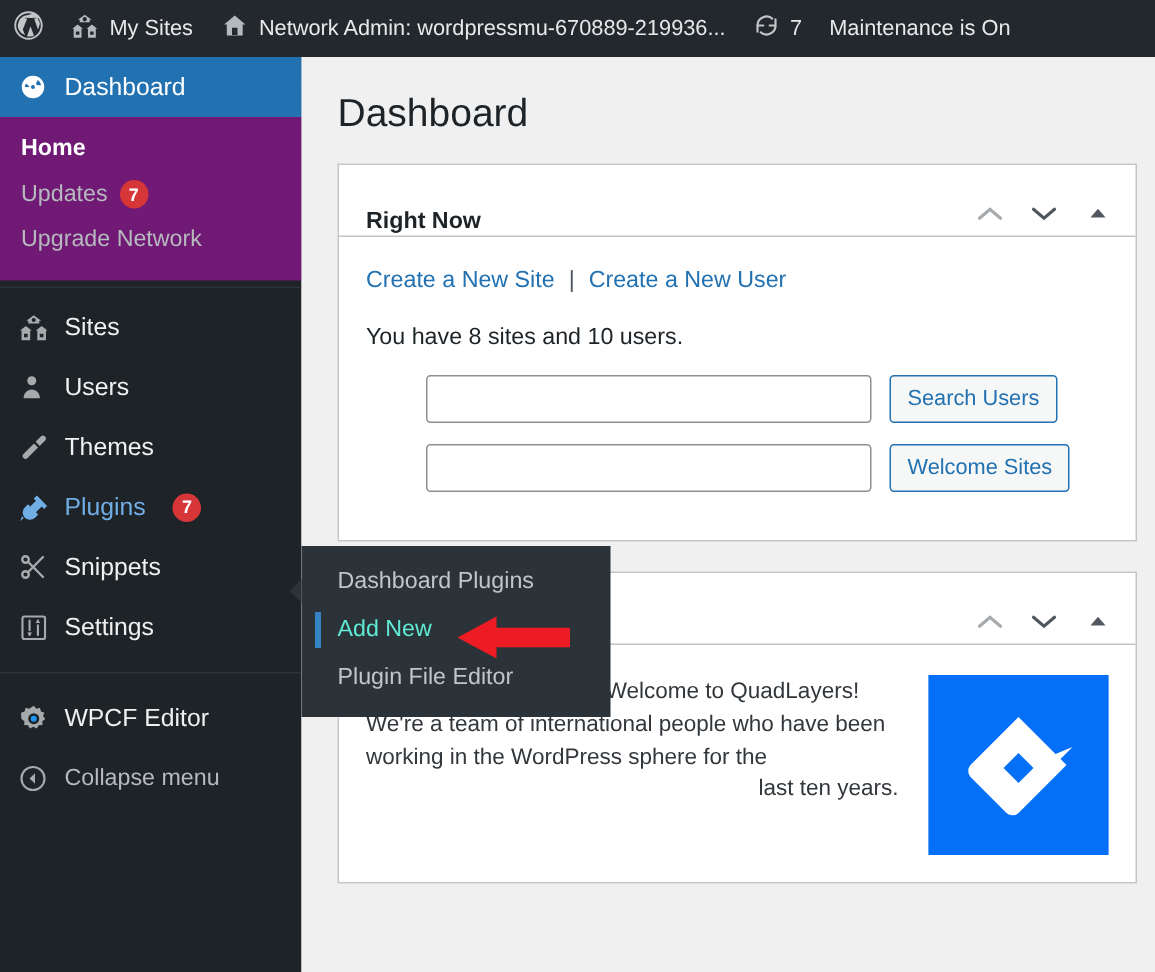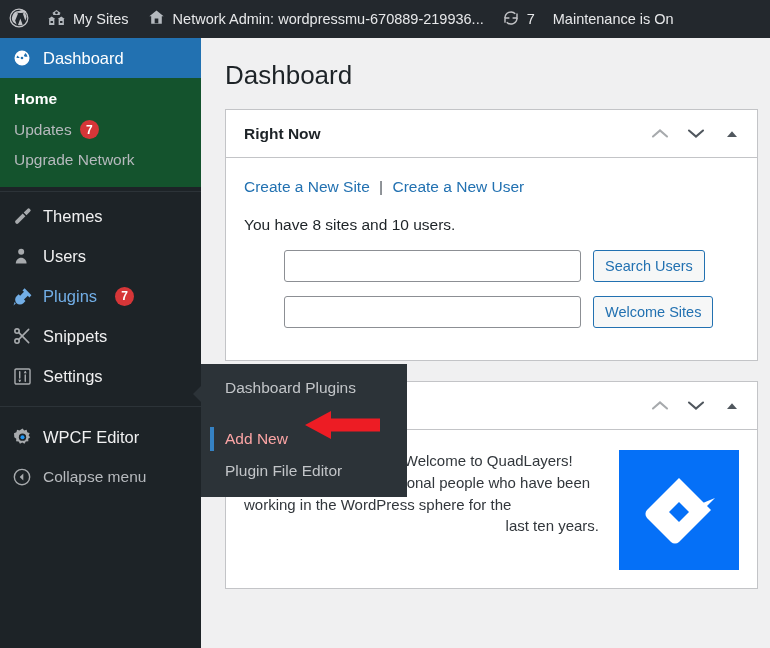--- a/index.html
+++ b/index.html
@@ -48,21 +48,21 @@
   }
   .arrow-nub {
     position: absolute; right: -8px; top: 50%;
     transform: translateY(-50%);
     width: 0; height: 0;
     border-top: 8px solid transparent;
     border-bottom: 8px solid transparent;
     border-right: 8px solid #fff;
   }
   .arrow-nub.dark { border-right-color: #2c3338; }
-  .submenu-block { background: #14532d; padding: 6px 0 12px 0; }
+  .submenu-block { background: #701a75; padding: 6px 0 12px 0; }
   .sub-item {
     display: flex; align-items: center; gap: 8px;
     padding: 6px 0 6px 14px;
     font-size: 15.5px; color: #b6b9bd;
   }
   .sub-item.cur { color: #fff; font-weight: bold; }
   .sep { height: 1px; background: #2c3338; margin: 4px 0; }
   .badge {
     background: #d63638; color: #fff;
     font-size: 12px; font-weight: bold;
@@ -75,21 +75,21 @@
   #flyout {
     position: absolute; left: 201px; top: 364px;
     width: 206px; background: #2c3338;
     padding: 8px 0 10px 0; z-index: 40;
   }
   #flyout .fly-item {
     padding: 7px 12px 7px 24px;
     font-size: 15.5px; color: #c2c5c8;
     position: relative;
   }
-  #flyout .fly-item.active { color: #fca5a5; margin-top: 19px; }
+  #flyout .fly-item.active { color: #5eead4; }
   #flyout .fly-item.active::before {
     content: ""; position: absolute;
     left: 9px; top: 4px; bottom: 4px; width: 4px;
     background: #3582c4;
   }
   #flyout .fly-nub {
     position: absolute; left: -8px; top: 22px;
     width: 0; height: 0;
     border-top: 8px solid transparent;
     border-bottom: 8px solid transparent;
@@ -112,21 +112,21 @@
   }
   #page-title {
     font-size: 26px; font-weight: normal;
     color: #1d2327; margin: 4px 0 18px 0;
   }
   .postbox {
     background: #fff; border: 1px solid #c3c4c7;
     margin-bottom: 20px;
   }
   .pb-head {
-    display: flex; align-items: center;
+    display: flex; align-items: flex-end;
     height: 48px; padding: 0 10px 0 18px;
     border-bottom: 1px solid #c3c4c7;
   }
   .pb-title { font-size: 15.5px; font-weight: bold; color: #1d2327; flex: 1; }
   .pb-ctrls { display: flex; align-items: center; gap: 6px; }
   .pb-btn {
     width: 30px; height: 30px;
     display: flex; align-items: center; justify-content: center;
   }
   .pb-body { padding: 20px 18px 18px 18px; }
@@ -222,39 +222,48 @@
       <span>Updates</span>
       <span class="badge">7</span>
     </div>
     <div class="sub-item">
       <span>Upgrade Network</span>
     </div>
   </div>
 
   <div class="sep"></div>
 
+  <div class="menu-top" style="margin-top:6px;">
+    <span class="menu-ico">
+      <svg width="21" height="21" viewBox="0 0 24 24" fill="#a7aaad">
+          <path d="M12 2.4 6.3 6.6h1.5v2.1h8.4V6.6h1.5zM10.4 6.1a1.6 1.6 0 1 1 3.2 0 1.6 1.6 0 0 1-3.2 0z"></path>
+          <path d="M6 10.6 1.5 14h1.2v7.6h6.6V14h1.2zM18 10.6 13.5 14h1.2v7.6h6.6V14h1.2zM4.6 16.6h2.8v2.6H4.6zM16.6 16.6h2.8v2.6h-2.8z"></path>
+        </svg>
+    </span>
+    <span class="mlabel">Sites</span>
+  </div>
+
+  <div class="menu-top">
+    <span class="menu-ico">
+      <svg width="20" height="20" viewBox="0 0 24 24" fill="#a7aaad">
+          <circle cx="11" cy="7" r="3.6"></circle>
+          <path d="M4.5 21c0-4 2.9-7 6.5-7s6.5 3 6.5 7z"></path>
+        </svg>
+    </span>
+    <span class="mlabel">Users</span>
+  </div>
 
   <div class="menu-top">
     <span class="menu-ico">
       <svg width="21" height="21" viewBox="0 0 24 24" fill="#a7aaad">
           <path d="M20.4 3.3a2 2 0 0 0-2.8 0l-4.2 4.2 3.1 3.1 4.2-4.2a2 2 0 0 0-.3-3.1z"></path>
           <path d="m12.2 8.7-8 8a2.2 2.2 0 0 0 0 3.1 2.2 2.2 0 0 0 3.1 0l8-8z"></path>
         </svg>
     </span>
     <span class="mlabel">Themes</span>
-  </div>
-
-  <div class="menu-top">
-    <span class="menu-ico">
-      <svg width="20" height="20" viewBox="0 0 24 24" fill="#a7aaad">
-          <circle cx="11" cy="7" r="3.6"></circle>
-          <path d="M4.5 21c0-4 2.9-7 6.5-7s6.5 3 6.5 7z"></path>
-        </svg>
-    </span>
-    <span class="mlabel">Users</span>
   </div>
 
   <div class="menu-top hovered">
     <span class="menu-ico">
       <svg width="21" height="21" viewBox="0 0 24 24" fill="#72aee6">
           <path d="M14.4 2.6 12 5l1.7 1.7-4.4 4.4L7.6 9.4 5.2 11.8a5.5 5.5 0 0 0 7.8 7.8l2.4-2.4-1.7-1.7 4.4-4.4L19.8 13l2.4-2.4z"></path>
           <path d="m4.4 19.6-2.6 2.6 1.2-3.8z"></path>
         </svg>
     </span>
     <span class="mlabel">Plugins</span>

